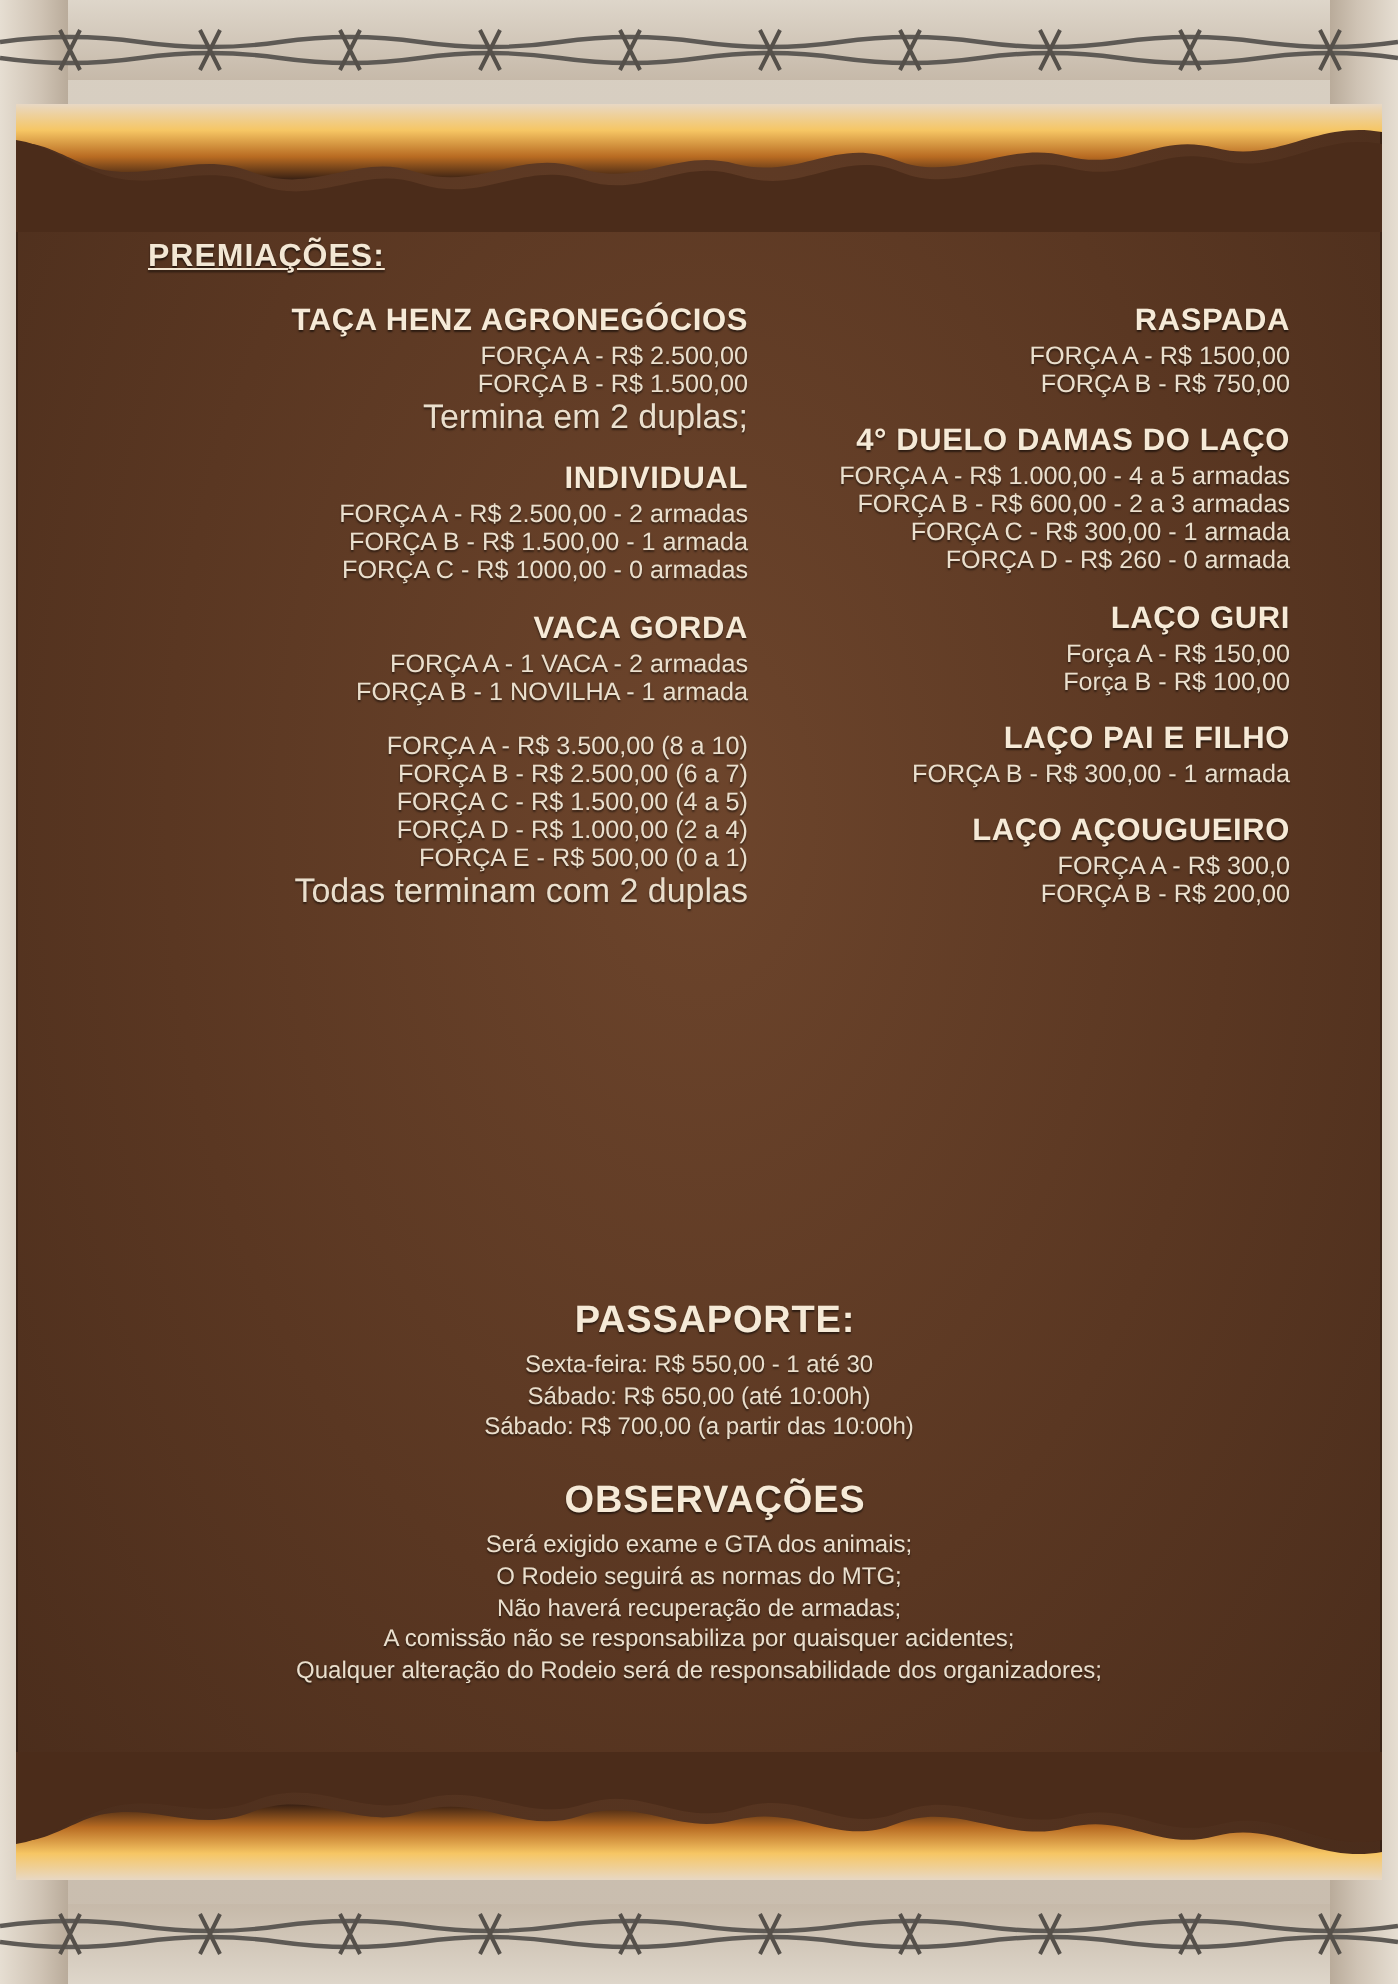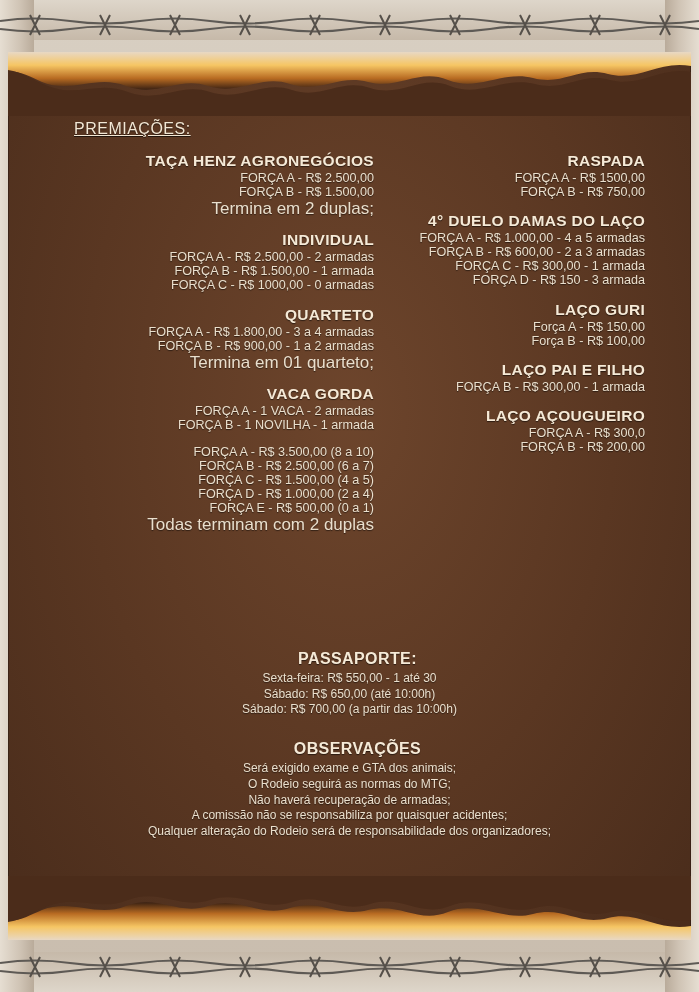--- a/index.html
+++ b/index.html
@@ -48,21 +48,21 @@
   }
   
   .burn{
     position:absolute;left:0;right:0;height:64px;pointer-events:none;
   }
   .burn.top{top:0;}
   .burn.bottom{bottom:0;transform:scaleY(-1);}
 
   .section-title-main{
     position:absolute;left:66px;top:68px;
-    font-size:16px;font-weight:normal;letter-spacing:.5px;
+    font-size:16px;font-weight:bold;letter-spacing:.5px;
     color:#f3e7d4;
     text-decoration:underline;
     text-shadow:0 1px 1px rgba(0,0,0,.6);
   }
 
   .col{
     position:absolute;top:100px;
   }
   .col-left{left:66px;width:300px;text-align:right;}
   .col-right{right:46px;width:300px;text-align:right;}
@@ -83,21 +83,21 @@
     color:#eadfcd;
     text-shadow:0 1px 1px rgba(0,0,0,.5);
   }
   .blk p.note{font-size:17px;}
 
   .center-block{
     position:absolute;left:0;right:0;
     text-align:center;
   }
   .center-block h3{
-    margin:0 0 3px 0;font-size:16px;font-weight:bold;letter-spacing:.4px;
+    margin:0 0 3px 0;font-size:19px;font-weight:bold;letter-spacing:.4px;
     color:#f6ead7;text-shadow:0 1px 1px rgba(0,0,0,.55);padding-left:16px;
   }
   .center-block p{
     margin:0;font-size:12px;line-height:1.3;color:#eadfcd;
     text-shadow:0 1px 1px rgba(0,0,0,.5);
   }
   #passaporte{top:598px;}
   #observacoes{top:688px;}
   #observacoes p{line-height:1.32;}
 </style>
@@ -234,26 +234,20 @@
         <p>FORÇA B - R$ 1.500,00</p>
         <p class="note">Termina em 2 duplas;</p>
       </div>
       <div class="blk">
         <h3>INDIVIDUAL</h3>
         <p>FORÇA A - R$ 2.500,00 - 2 armadas</p>
         <p>FORÇA B - R$ 1.500,00 - 1 armada</p>
         <p>FORÇA C - R$ 1000,00 - 0 armadas</p>
       </div>
       <div class="blk">
-        <h3>QUARTETO</h3>
-        <p>FORÇA A - R$ 1.800,00 - 3 a 4 armadas</p>
-        <p>FORÇA B - R$ 900,00 - 1 a 2 armadas</p>
-        <p class="note">Termina em 01 quarteto;</p>
-      </div>
-      <div class="blk">
         <h3>VACA GORDA</h3>
         <p>FORÇA A - 1 VACA - 2 armadas</p>
         <p>FORÇA B - 1 NOVILHA - 1 armada</p>
       </div>
       <div class="blk">
         <p>FORÇA A - R$ 3.500,00 (8 a 10)</p>
         <p>FORÇA B - R$ 2.500,00 (6 a 7)</p>
         <p>FORÇA C - R$ 1.500,00 (4 a 5)</p>
         <p>FORÇA D - R$ 1.000,00 (2 a 4)</p>
         <p>FORÇA E - R$ 500,00 (0 a 1)</p>
@@ -265,21 +259,21 @@
       <div class="blk">
         <h3>RASPADA</h3>
         <p>FORÇA A - R$ 1500,00</p>
         <p>FORÇA B - R$ 750,00</p>
       </div>
       <div class="blk">
         <h3>4° DUELO DAMAS DO LAÇO</h3>
         <p>FORÇA A - R$ 1.000,00 - 4 a 5 armadas</p>
         <p>FORÇA B - R$ 600,00 - 2 a 3 armadas</p>
         <p>FORÇA C - R$ 300,00 - 1 armada</p>
-        <p>FORÇA D - R$ 150 - 3 armada</p>
+        <p>FORÇA D - R$ 260 - 0 armada</p>
       </div>
       <div class="blk">
         <h3>LAÇO GURI</h3>
         <p>Força A - R$ 150,00</p>
         <p>Força B - R$ 100,00</p>
       </div>
       <div class="blk">
         <h3>LAÇO PAI E FILHO</h3>
         <p>FORÇA B - R$ 300,00 - 1 armada</p>
       </div>

